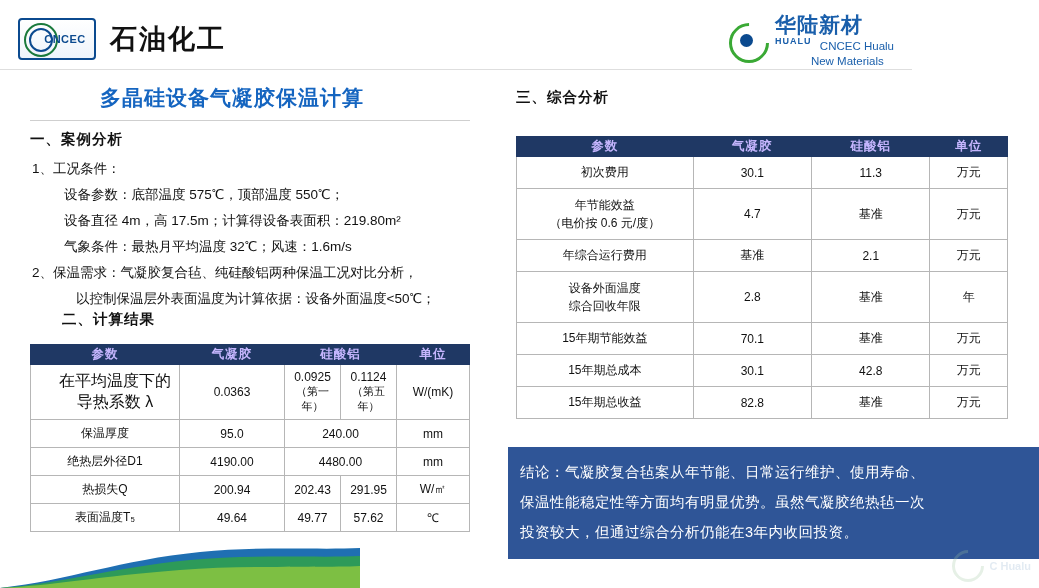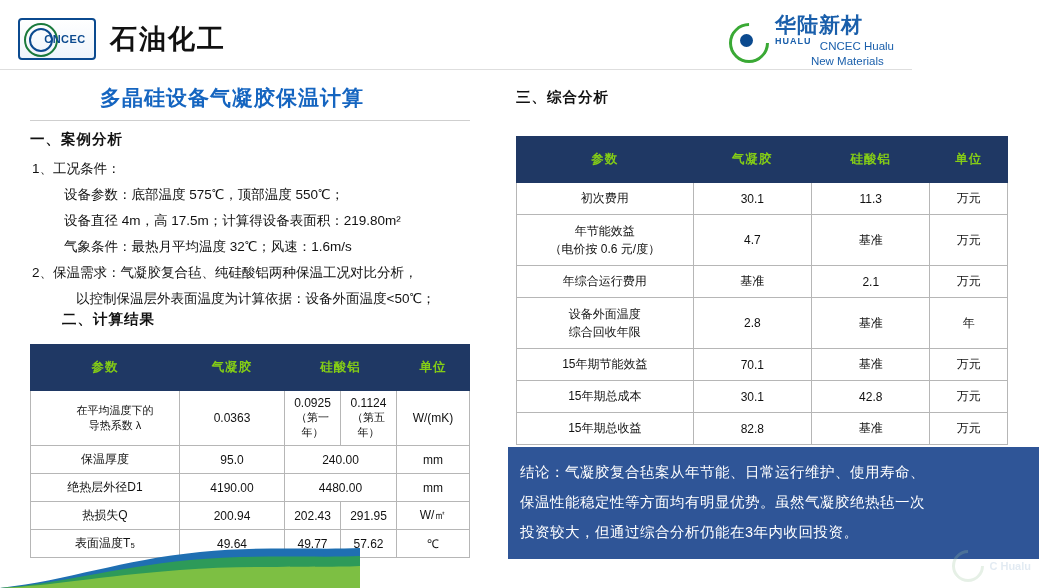--- a/index.html
+++ b/index.html
@@ -171,43 +171,43 @@
   .body-text .l3 { padding-left: 46px; }
 
   
   table {
     border-collapse: collapse;
     font-size: 12px;
     color: #111111;
   }
   thead th {
     background: #1f3864;
-    color: #84cc16;
+    color: #c4b5fd;
     font-weight: bold;
     font-size: 12.5px;
     border: 1px solid #1f3864;
     text-align: center;
-    padding: 14px 4px;
+    padding: 1px 4px;
     letter-spacing: 1px;
   }
   tbody td {
     border: 1px solid #b6b6b6;
     text-align: center;
     padding: 5px 4px;
     background: #ffffff;
   }
 
   .tbl-left {
     position: absolute;
     left: 30px;
     top: 344px;
     width: 440px;
   }
   .tbl-left table { width: 440px; }
-  .tbl-left td.cell-label { font-size: 11px; padding-left: 24px; }
+  .tbl-left td.cell-label { font-size: 16px; padding-left: 24px; }
   .tbl-left td .sub { display: block; font-size: 11px; }
 
   .tbl-right {
     position: absolute;
     left: 516px;
     top: 136px;
     width: 492px;
   }
   .tbl-right table { width: 492px; }
   .tbl-right td { padding: 7px 4px; }

